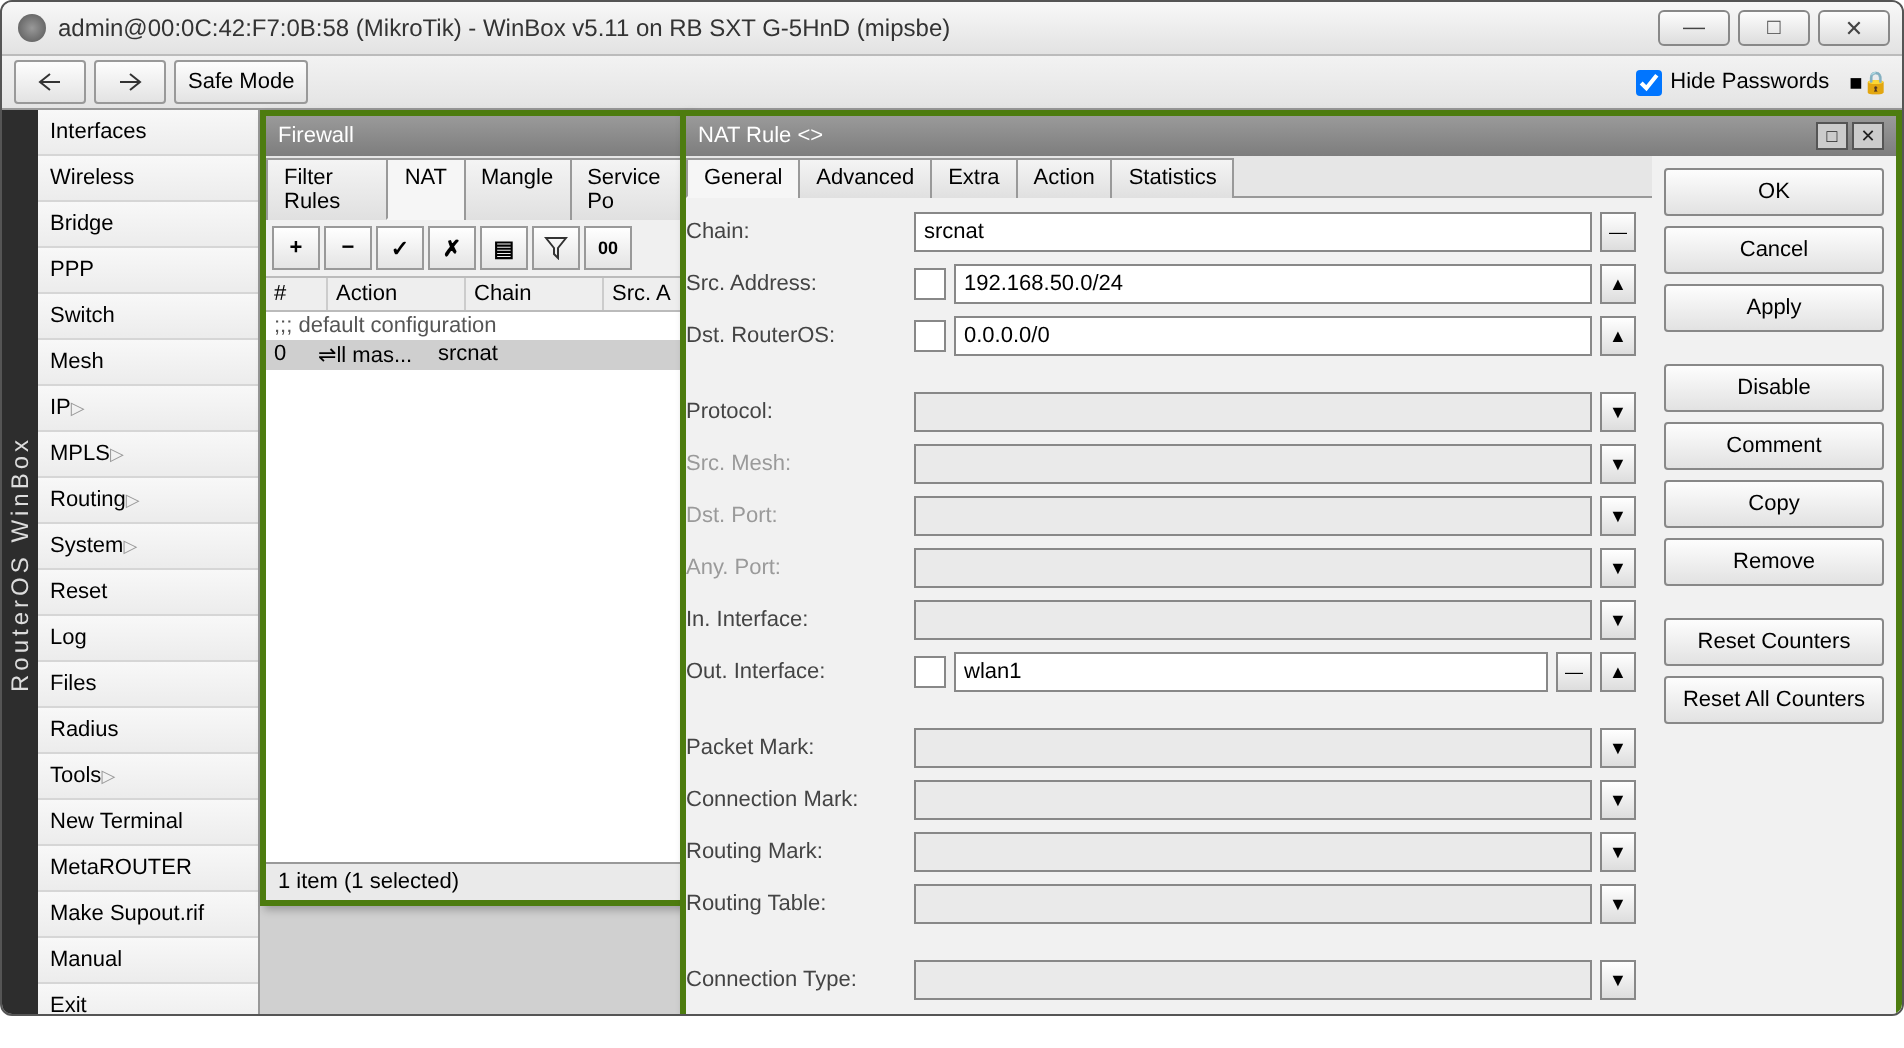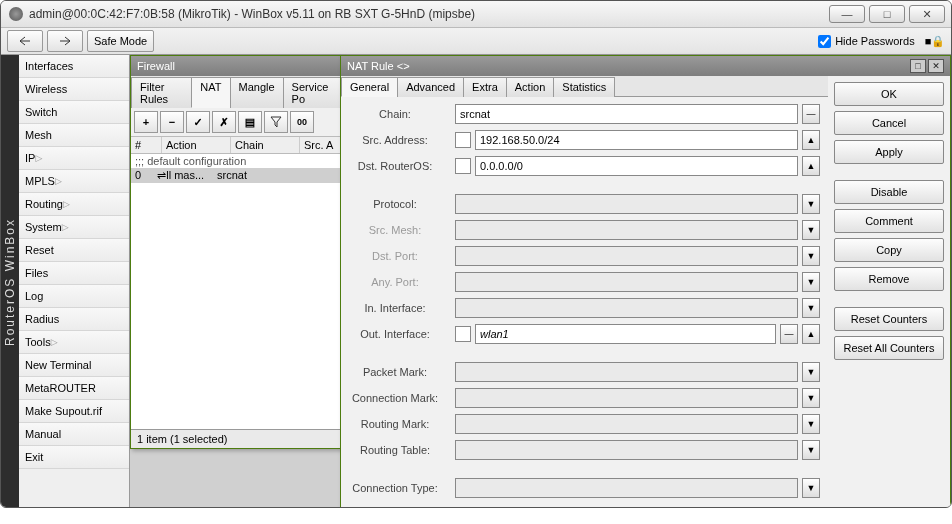--- a/index.html
+++ b/index.html
@@ -13,21 +13,21 @@
   .tbtn{height:20px;min-width:22px;border:1px solid #999;border-radius:2px;background:linear-gradient(#fdfdfd,#e3e3e3);display:flex;align-items:center;justify-content:center;padding:0 6px}
   .toolbar-spacer{flex:1}
   .chk{display:flex;align-items:center;gap:4px}
   .chk input{margin:0}
   .body{display:flex;height:calc(100% - 52px)}
   .railbar{width:18px;background:#2d2d2d;color:#ddd;display:flex;align-items:center;justify-content:center;writing-mode:vertical-rl;transform:rotate(180deg);font-size:12px;letter-spacing:2px}
   .sidebar{width:110px;background:#efefef;border-right:1px solid #999;overflow:hidden}
   .sidebar .item{height:22px;display:flex;align-items:center;justify-content:flex-start;padding:0 6px;border-bottom:1px solid #d6d6d6;background:linear-gradient(#f8f8f8,#ececec)}
   .sidebar .item .arrow{color:#999;font-size:9px}
   .content{flex:1;position:relative;background:#d0d0d0}
-  .panel{position:absolute;border:1px solid #4d7c0f;box-shadow:2px 2px 4px rgba(0,0,0,0.25);background:#f1f1f1;display:flex;flex-direction:column}
+  .panel{position:absolute;border:3px solid #4d7c0f;box-shadow:2px 2px 4px rgba(0,0,0,0.25);background:#f1f1f1;display:flex;flex-direction:column}
   .panel-firewall{left:0;top:0;width:210px;height:392px}
   .panel-title{height:20px;background:linear-gradient(#9a9a9a,#7d7d7d);color:#fff;display:flex;align-items:center;padding:0 6px;font-size:11px;justify-content:space-between}
   .panel-title .ctl{display:flex;gap:2px}
   .panel-title .cbtn{width:14px;height:12px;border:1px solid #555;background:#ccc;font-size:9px;display:flex;align-items:center;justify-content:center;color:#222}
   .tabs{display:flex;border-bottom:1px solid #999;background:#e6e6e6}
   .tab{padding:3px 8px;border:1px solid #999;border-bottom:none;background:linear-gradient(#f4f4f4,#e0e0e0);margin-right:-1px;position:relative;top:1px}
   .tab.active{background:#f6f6f6;border-bottom:1px solid #f6f6f6}
   .fw-tools{display:flex;gap:2px;padding:3px;border-bottom:1px solid #bbb;background:#f0f0f0}
   .fw-tool{width:22px;height:20px;border:1px solid #999;background:linear-gradient(#fff,#e4e4e4);display:flex;align-items:center;justify-content:center;font-weight:bold}
   .fw-head{display:flex;background:#eee;border-bottom:1px solid #bbb;font-size:11px}
@@ -35,29 +35,29 @@
   .fw-rows{flex:1;background:#fff;font-size:11px;overflow:hidden}
   .fw-row{display:flex;padding:1px 4px}
   .fw-row.sel{background:#cfcfcf}
   .fw-row.head{color:#555}
   .fw-status{height:18px;border-top:1px solid #999;background:#eaeaea;display:flex;align-items:center;padding:0 6px}
   .panel-nat{left:210px;top:0;right:0;height:460px;width:auto}
   .nat-body{display:flex;flex:1;overflow:hidden}
   .nat-form{flex:1;padding:4px 8px 4px 0;overflow:hidden}
   .nat-row{display:flex;align-items:center;height:26px;gap:4px}
   .nat-row.gap{margin-top:12px}
-  .nat-label{width:108px;text-align:center;color:#444;padding-right:2px}
+  .nat-label{width:108px;text-align:left;color:#444;padding-right:2px}
   .nat-label.dim{color:#9a9a9a}
   .sq{width:14px;height:14px;border:1px solid #888;background:#fff}
   .nat-input{flex:1;height:18px;border:1px solid #888;background:#fff;padding:0 4px;font-family:inherit;font-size:11px}
   .nat-input[disabled]{background:#eaeaea;color:#888}
   .nat-arrow{width:16px;height:18px;border:1px solid #888;background:linear-gradient(#fff,#ddd);display:flex;align-items:center;justify-content:center;font-size:9px}
   .nat-buttons{width:110px;padding:6px;display:flex;flex-direction:column;gap:5px}
   .nbtn{height:22px;border:1px solid #888;background:linear-gradient(#fdfdfd,#e2e2e2);border-radius:2px;display:flex;align-items:center;justify-content:center}
-  .italic{font-style:italic}
+  .italic{}
   svg{display:block}
 </style>
 </head>
 <body>
 
 <div class="window">
 
   <div class="titlebar">
     <div class="logo"></div>
     <div class="title">admin@00:0C:42:F7:0B:58 (MikroTik) - WinBox v5.11 on RB SXT G-5HnD (mipsbe)</div>
@@ -92,20 +92,26 @@
     <div class="railbar">RouterOS WinBox</div>
 
     <div class="sidebar" id="sidebar">
         <div class="item">
           <span>Interfaces</span>
         </div>
         <div class="item">
           <span>Wireless</span>
         </div>
         <div class="item">
+          <span>Bridge</span>
+        </div>
+        <div class="item">
+          <span>PPP</span>
+        </div>
+        <div class="item">
           <span>Switch</span>
         </div>
         <div class="item">
           <span>Mesh</span>
         </div>
         <div class="item">
           <span>IP</span>
           <span class="arrow">▷</span>
         </div>
         <div class="item">
@@ -117,24 +123,24 @@
           <span class="arrow">▷</span>
         </div>
         <div class="item">
           <span>System</span>
           <span class="arrow">▷</span>
         </div>
         <div class="item">
           <span>Reset</span>
         </div>
         <div class="item">
+          <span>Log</span>
+        </div>
+        <div class="item">
           <span>Files</span>
-        </div>
-        <div class="item">
-          <span>Log</span>
         </div>
         <div class="item">
           <span>Radius</span>
         </div>
         <div class="item">
           <span>Tools</span>
           <span class="arrow">▷</span>
         </div>
         <div class="item">
           <span>New Terminal</span>

